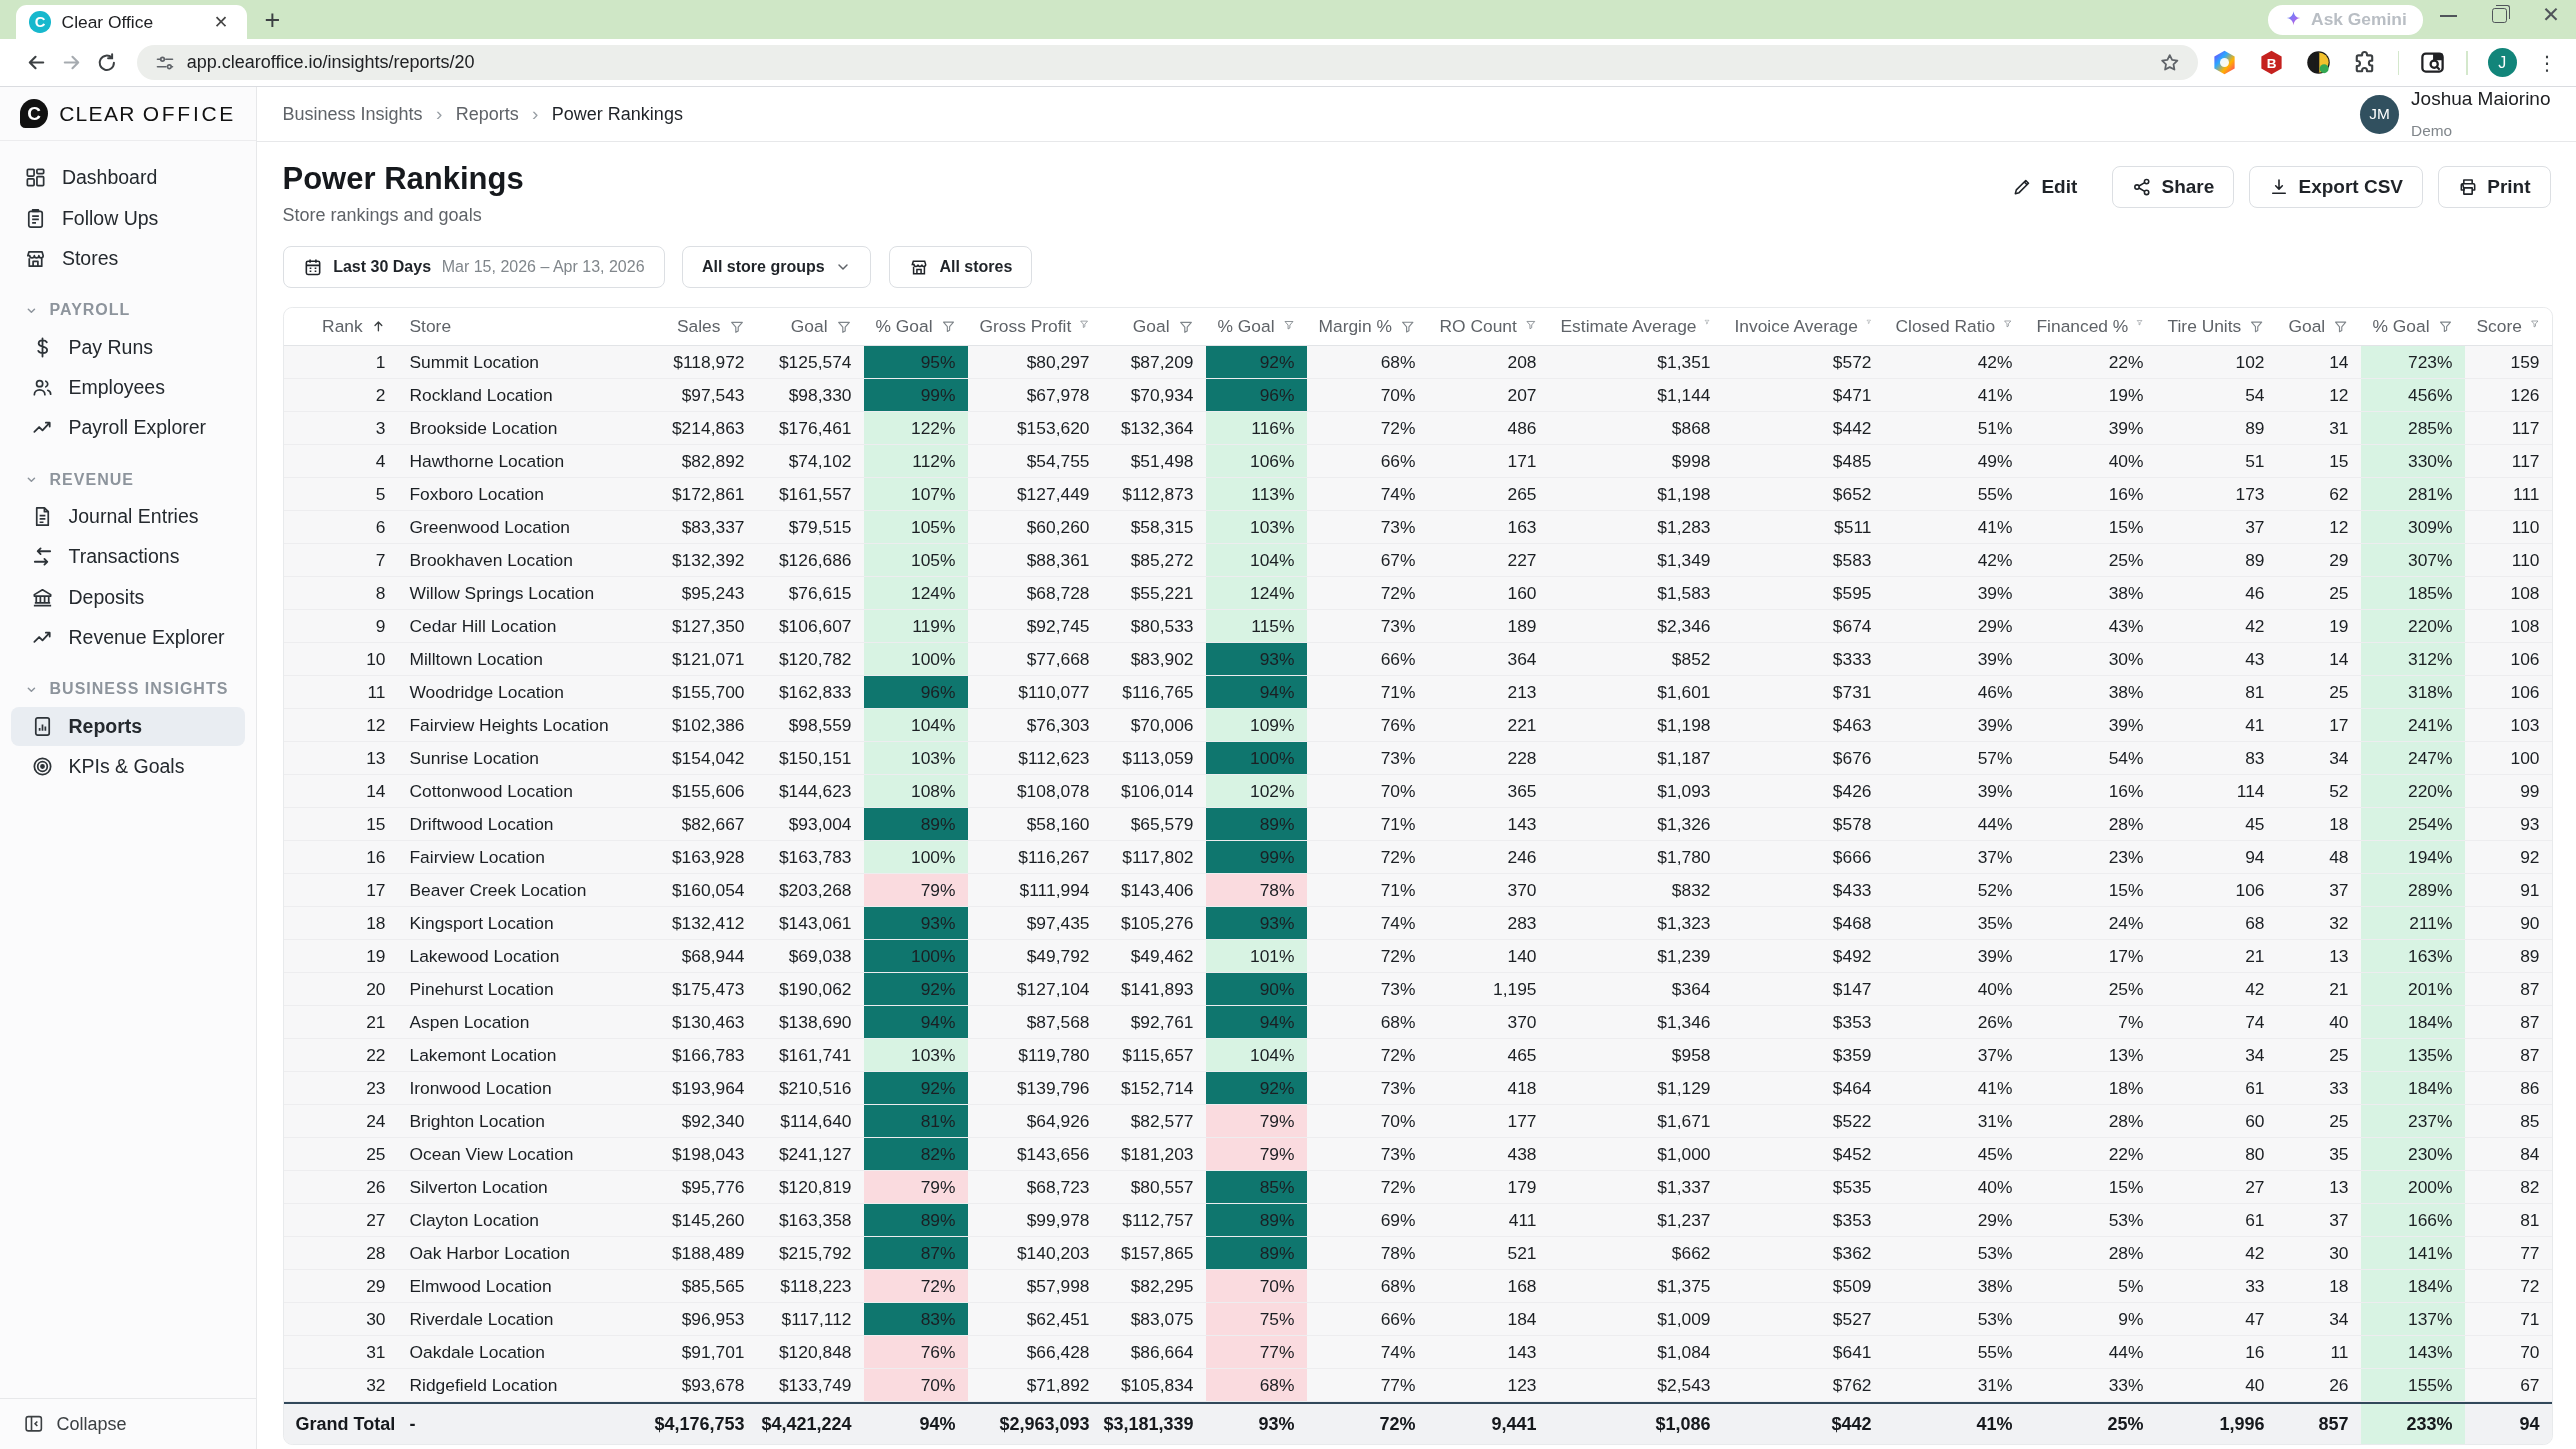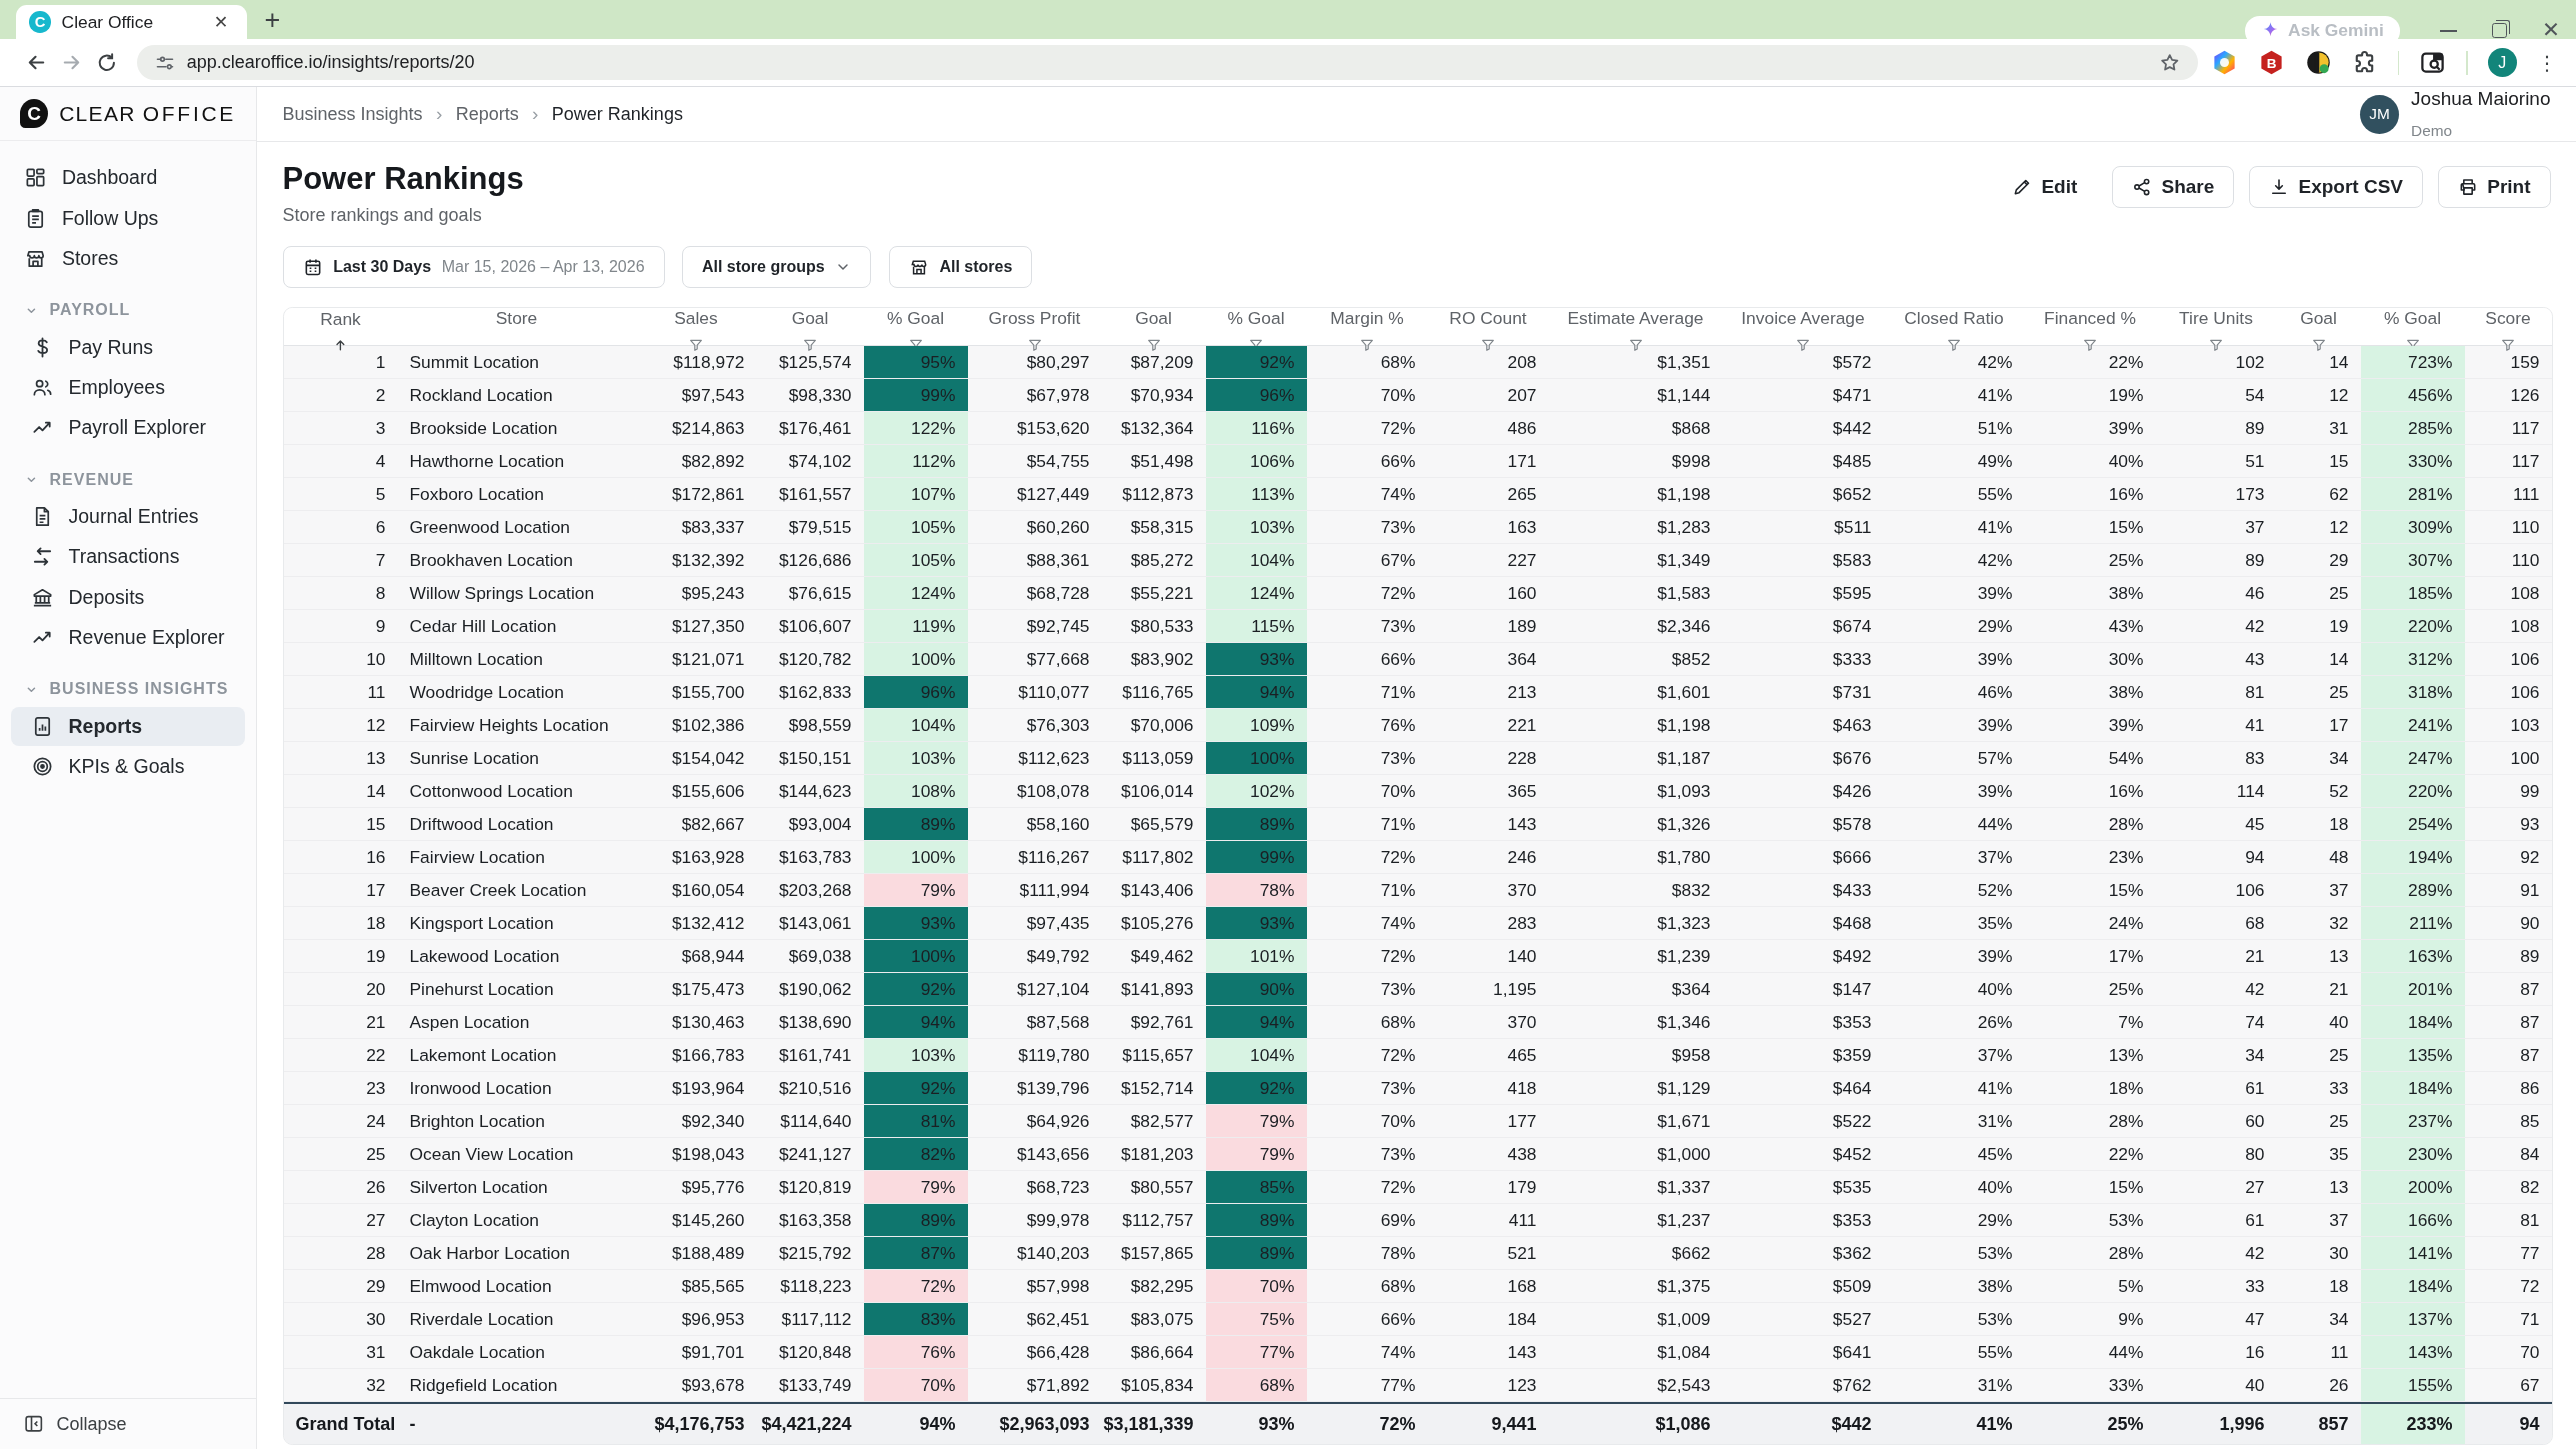--- a/index.html
+++ b/index.html
@@ -6,21 +6,21 @@
   html,body { width:2576px; height:1449px; font-family:"Liberation Sans", sans-serif; background:#fff; overflow:hidden; }
   svg { display:block; }
 
   
   .tabstrip { height:39px; background:#cfe7c6; display:flex; align-items:flex-end; position:relative; }
   .tab { margin-left:16px; width:231px; height:34px; background:#fff; border-radius:10.7px 10.7px 0 0; display:flex; align-items:center; padding:0 13.4px; gap:10.7px; }
   .favicon { width:21.5px; height:21.5px; border-radius:50%; background:#17b8cd; color:#fff; font-weight:bold; font-size:14.8px; display:flex; align-items:center; justify-content:center; flex:0 0 auto; }
   .tab-title { font-size:17.4px; color:#202124; flex:1; white-space:nowrap; overflow:hidden; }
   .tab-close { font-size:17.4px; color:#444; padding:2.7px 5.4px; }
   .newtab { font-size:27px; color:#3c4043; margin:0 0 5.4px 17.4px; line-height:27px; }
-  .strip-right { position:absolute; right:16px; top:16px; display:flex; align-items:center; gap:40px; }
+  .strip-right { position:absolute; right:16px; top:5px; display:flex; align-items:flex-start; gap:17px; }
   .gemini-pill { height:29.5px; background:#fff; border-radius:14.8px; display:flex; align-items:center; gap:8px; padding:0 16px; }
   .gemini-pill span { font-size:17.4px; color:#b9bec4; font-weight:600; }
   .winctl { display:flex; align-items:center; gap:35px; color:#50555a; }
   .winctl .mini { width:17.4px; height:2px; background:#50555a; }
   .winctl .maxi { width:14.8px; height:14.8px; border:1.7px solid #50555a; border-radius:2.7px; position:relative; }
   .winctl .maxi:before { content:""; position:absolute; top:-4.7px; left:2.7px; width:13.4px; height:13.4px; border-top:1.7px solid #50555a; border-right:1.7px solid #50555a; border-radius:0 2.7px 0 0; }
   .winctl .close { font-size:21.5px; line-height:21.5px; }
 
   .toolbar { height:48px; background:#fff; border-bottom:0.7px solid #dadce0; display:flex; align-items:center; padding:0 19px; }
   .navbtn { width:35px; height:35px; display:flex; align-items:center; justify-content:center; color:#3c4043; }
@@ -74,21 +74,21 @@
   .fbtn .range { font-weight:400; color:#80868b; }
   .fbtn .ic { width:20px; height:20px; color:#1f2328; }
   .fbtn .chev { width:16px; height:16px; color:#5f6368; }
 
   
   .table-wrap { margin-top:19px; display:inline-block; border:0.7px solid #e8eaec; border-radius:9.4px; overflow:hidden; background:#f7f7f8; }
   .grid-row { display:grid; grid-template-columns:114px 238px 121px 107px 104px 134px 104px 101px 121px 121px 174px 161px 141px 131px 121px 84px 104px 87px; }
   .thead { background:#fff; height:38px; align-items:center; border-bottom:0.7px solid #e2e4e7; }
   .cell { padding:0 12px; font-size:17.4px; white-space:nowrap; display:flex; align-items:center; justify-content:flex-end; height:100%; }
   .cell.left { justify-content:flex-start; }
-  .th { color:#5f6368; gap:8px;flex-direction:column; }
+  .th { color:#5f6368; gap:8px; }
   .th .funnel { width:16px; height:16px; color:#80868b; }
   .th .sort { width:14.8px; height:14.8px; color:#3c4043; }
   .trow { height:33px; background:#f7f7f8; border-bottom:0.7px solid #ededef; align-items:center; color:#1b1f23; }
   .tone-y { background:#0f766e; }
   .tone-g { background:#d8f3e3; }
   .tone-p { background:#fadbdf; }
   .grand { height:42px; background:#f1f2f4; border-top:2.7px solid #31485a; font-weight:700; align-items:center; color:#16191d; }
   .grand .cell { font-size:18px;text-align:center; }
   .grand .cell.left { overflow:visible; }
 </style>

